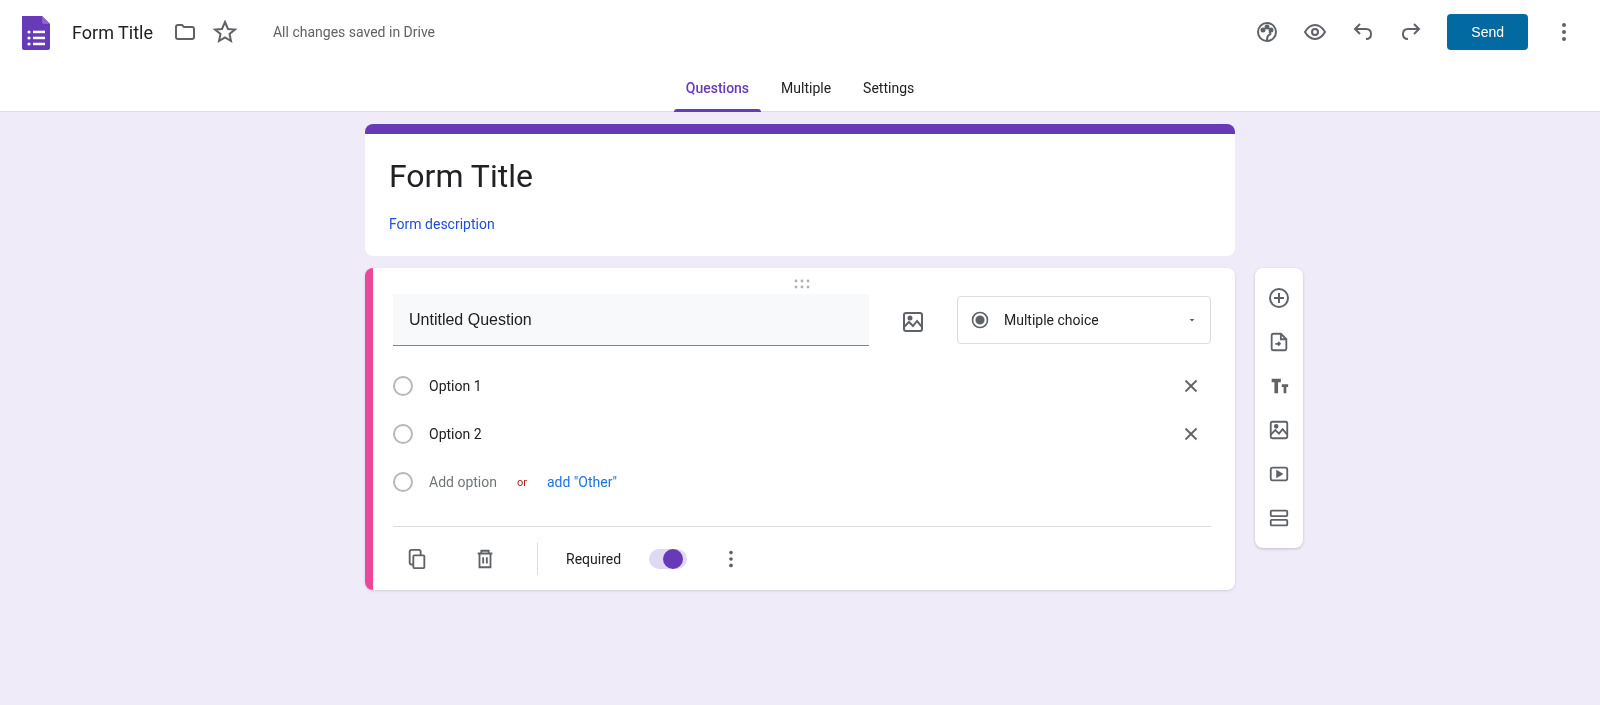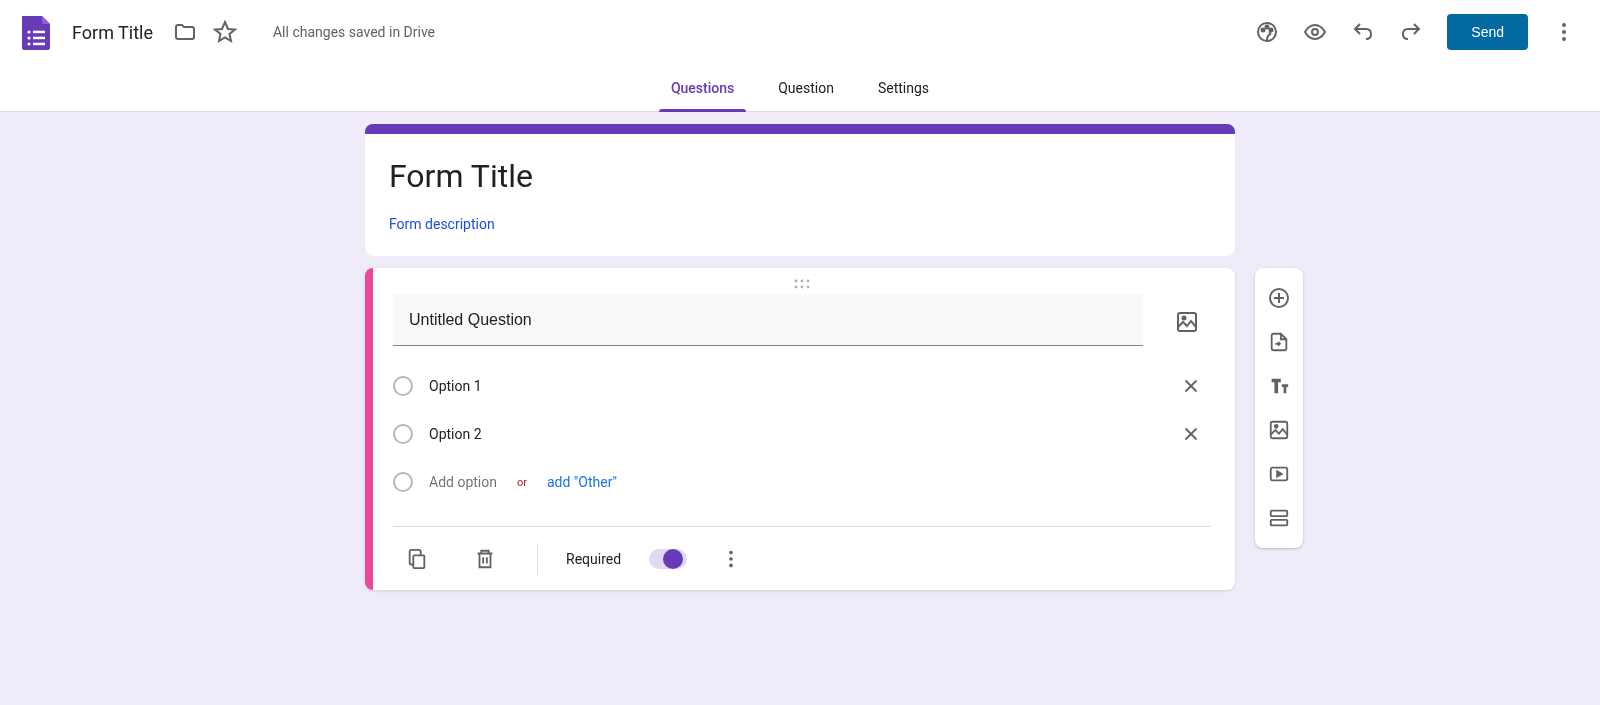--- a/index.html
+++ b/index.html
@@ -62,21 +62,21 @@
       font-weight: 500;
       cursor: pointer;
       margin: 0 8px;
     }
     .tabs-bar {
       height: 48px;
       display: flex;
       align-items: center;
       justify-content: center;
       border-bottom: 1px solid #dadce0;
-      gap: 36px;
+      gap: 24px;
     }
     .tab {
       font-size: 14px;
       color: #202124;
       padding: 0 4px;
       height: 48px;
       display: flex;
       align-items: center;
       cursor: pointer;
       position: relative;
@@ -348,21 +348,21 @@
           <circle cx="12" cy="5" r="2"></circle>
           <circle cx="12" cy="12" r="2"></circle>
           <circle cx="12" cy="19" r="2"></circle>
         </svg>
     </div>
   </div>
 </div>
 
 <div class="tabs-bar">
   <div class="tab active">Questions</div>
-  <div class="tab">Question</div>
+  <div class="tab">Multiple</div>
   <div class="tab">Settings</div>
 </div>
 
 <div class="canvas">
   <div class="form-container">
     <div class="title-card">
       <div class="form-title-text">Form Title</div>
       <div class="form-desc">Form description</div>
     </div>
 
@@ -382,20 +382,30 @@
           <div class="question-input-wrap">
             <input class="question-input" value="Untitled Question" style="">
           </div>
           <div class="img-btn">
             <svg width="24" height="24" viewBox="0 0 24 24" fill="none" stroke="currentColor" stroke-width="2">
                 <rect x="3" y="3" width="18" height="18" rx="2"></rect>
                 <path d="M3 17 L8 12 L12 16 L16 11 L21 17"></path>
                 <circle cx="9" cy="8" r="1.5" fill="currentColor"></circle>
               </svg>
           </div>
+          <div class="type-select">
+            <svg width="20" height="20" viewBox="0 0 24 24" fill="none" stroke="#5f6368" stroke-width="2">
+                <circle cx="12" cy="12" r="9"></circle>
+                <circle cx="12" cy="12" r="4.5" fill="#5f6368"></circle>
+              </svg>
+            <span class="type-select-label">Multiple choice</span>
+            <svg width="12" height="12" viewBox="0 0 24 24" fill="#5f6368">
+                <path d="M7 10 L12 15 L17 10 Z"></path>
+              </svg>
+          </div>
         </div>
 
         <div id="options-container">
             <div class="option-row">
     <div class="radio-circle"></div>
     <span class="option-text">Option 1</span>
     <div class="option-remove">
       <svg width="22" height="22" viewBox="0 0 24 24" fill="none" stroke="currentColor" stroke-width="2">
                   <line x1="6" y1="6" x2="18" y2="18"></line>
                   <line x1="18" y1="6" x2="6" y2="18"></line>

